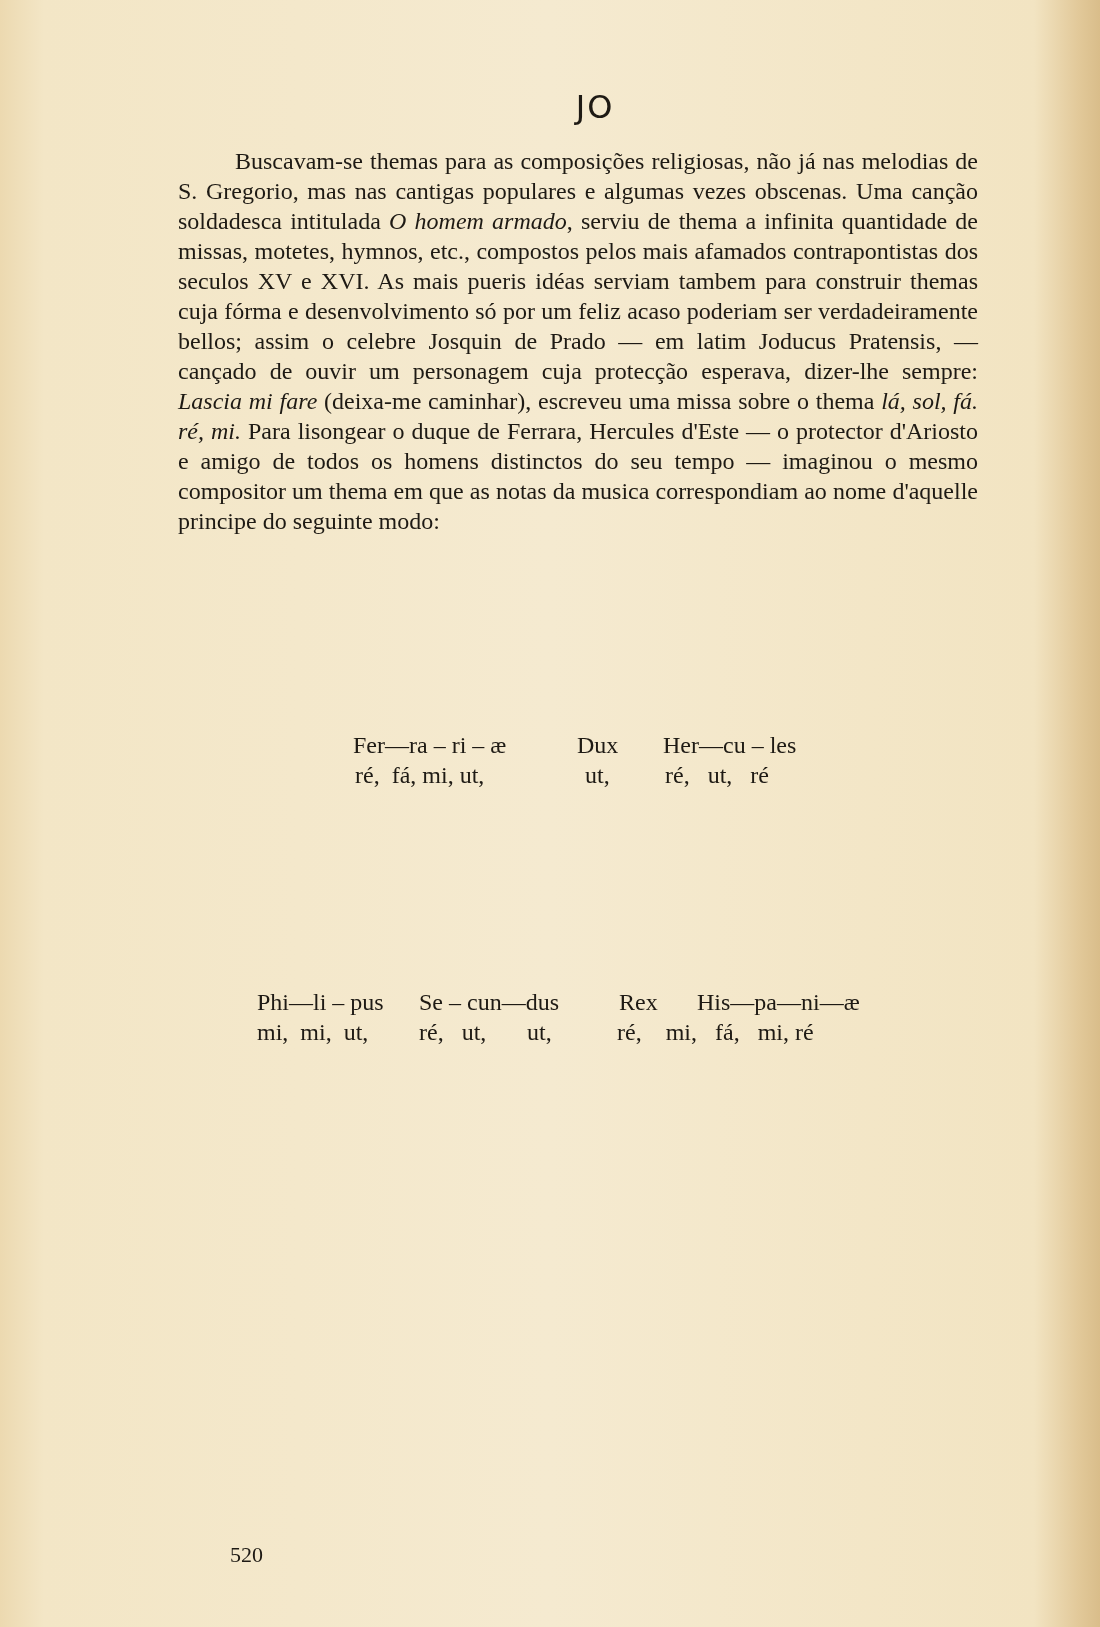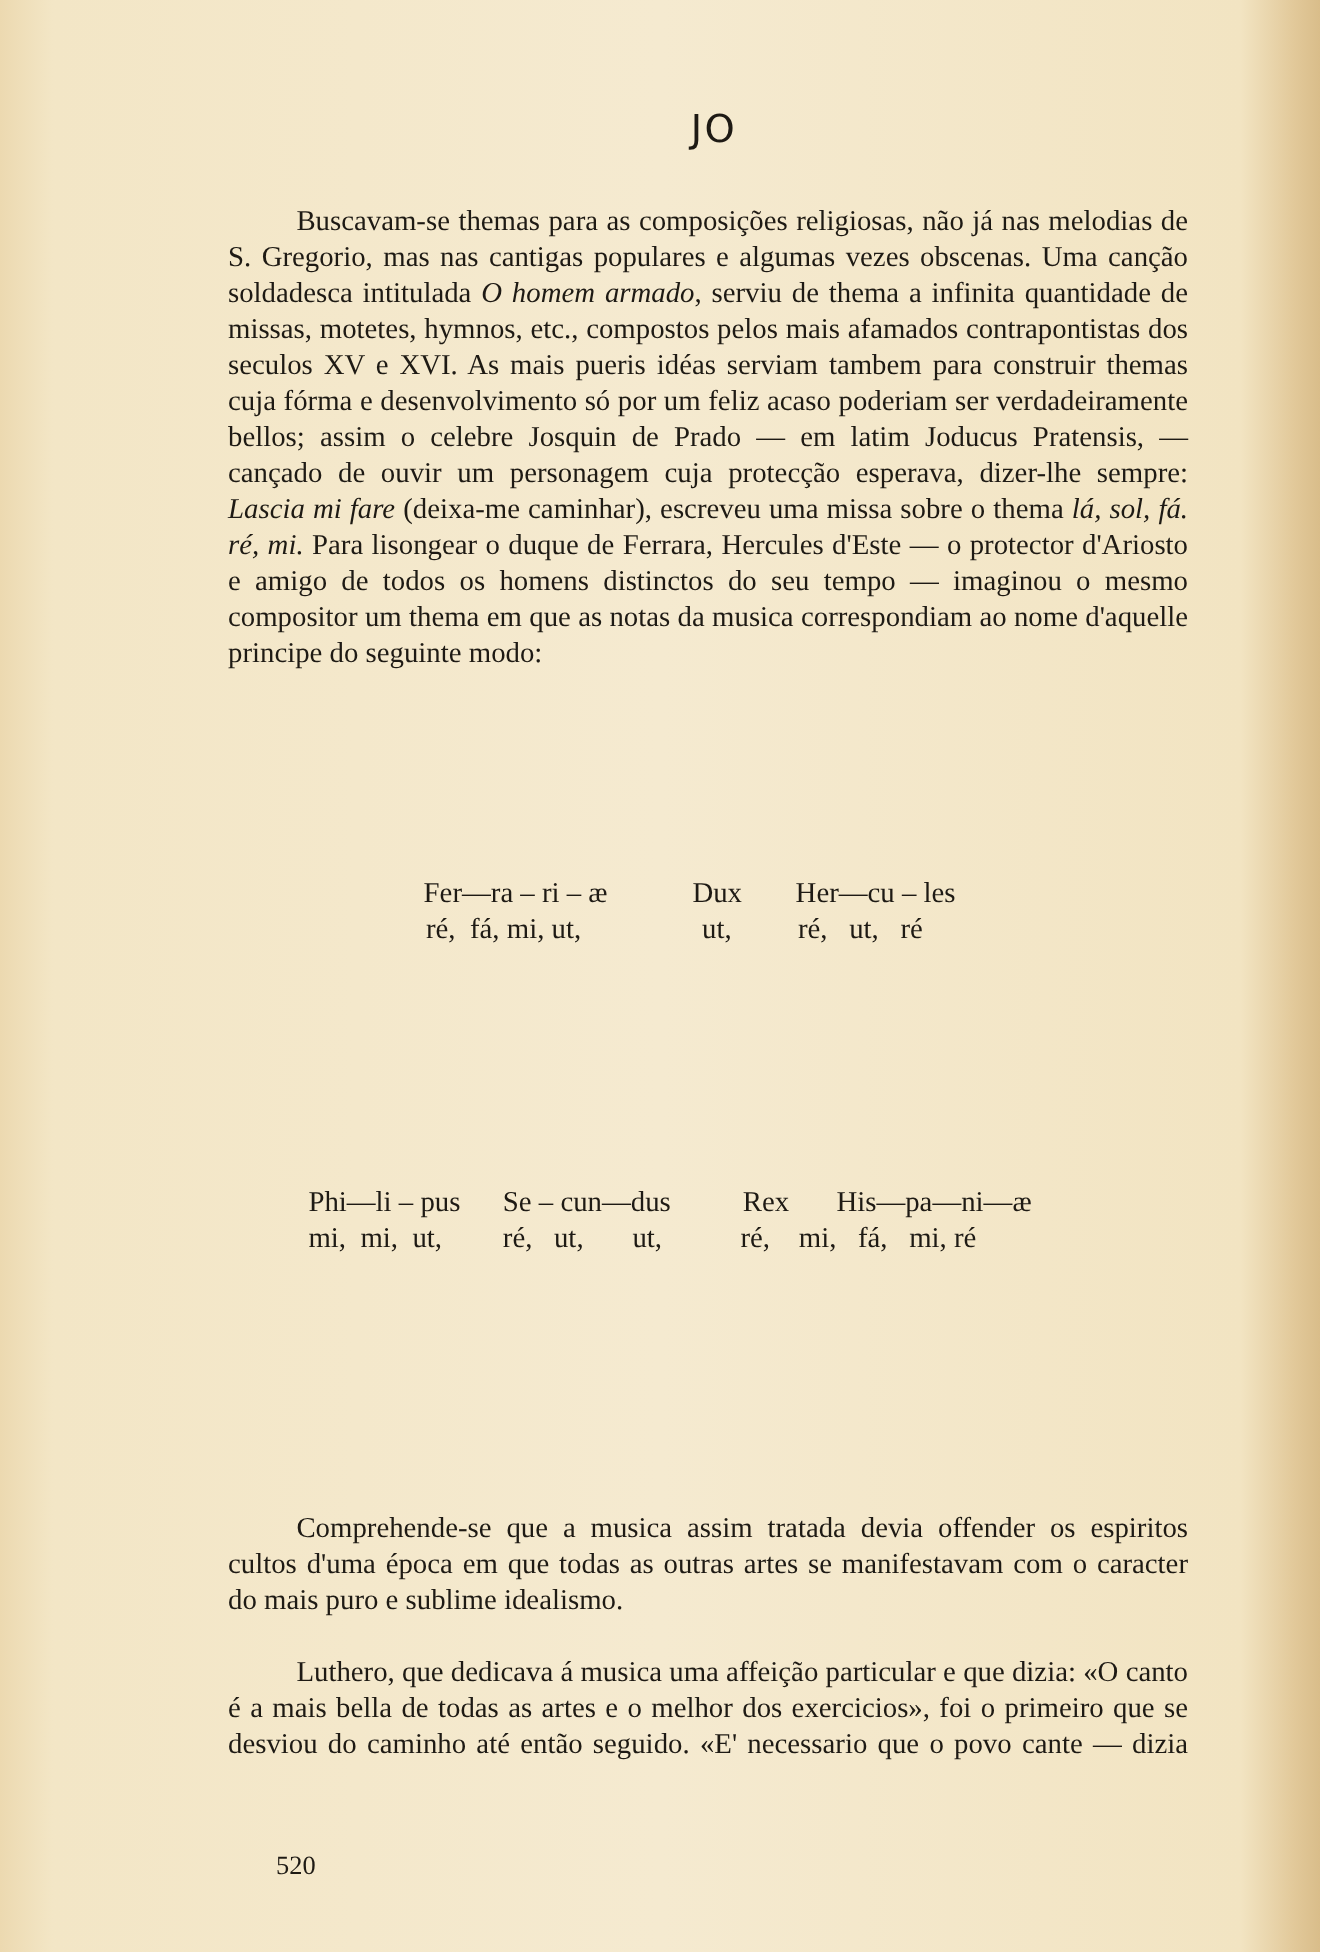--- a/index.html
+++ b/index.html
@@ -10,21 +10,21 @@
       font-family: "Liberation Serif", "DejaVu Serif", serif;
       color: #1e1a14;
       position: relative;
     }
     .page { position: absolute; left: 0; top: 0; width: 1100px; height: 1166px; }
     .header {
       position: absolute; top: 88px; left: 0; width: 1190px; text-align: center;
       font-family: "DejaVu Sans", sans-serif; font-size: 32px; letter-spacing: 2px;
       font-weight: 400;
     }
-    .block { position: absolute; left: 190px; width: 800px; font-size: 24px; line-height: 30px; margin-top: 24px; }
+    .block { position: absolute; left: 178px; width: 800px; font-size: 24px; line-height: 30px; }
     .block p { margin: 0; text-align: justify; text-align-last: left; }
     .block p.indent { text-indent: 57px; }
     .last-justify { text-align-last: justify !important; }
     i { font-style: italic; }
     .theme { position: absolute; font-size: 24px; line-height: 30px; }
     .theme .row { display: flex; white-space: pre; }
     .theme .row span { display: inline-block; }
     .theme .notes { }
     .pagenum { position: absolute; left: 230px; top: 1542px; font-size: 22px; }
   </style>
@@ -64,22 +64,16 @@
     </div>
     <div class="row notes">
       <span style="width:162px">mi,  mi,  ut,</span>
       <span style="width:108px">ré,   ut,</span>
       <span style="width:90px">ut,</span>
       <span>ré,    mi,   fá,   mi, ré</span>
     </div>
   </div>
 
 
-  <div class="block" style="top:1235px;">
-    <p class="indent">Comprehende-se que a musica assim tratada devia offender os espiritos cultos d'uma época em que todas as outras artes se manifestavam com o caracter do mais puro e sublime idealismo.</p>
-  </div>
 
-  <div class="block" style="top:1355px;">
-    <p class="indent last-justify">Luthero, que dedicava á musica uma affeição particular e que dizia: «O canto é a mais bella de todas as artes e o melhor dos exercicios», foi o primeiro que se desviou do caminho até então seguido. «E' necessario que o povo cante — dizia</p>
-  </div>
 
   <div class="pagenum">520</div>
 </div>
 
 </body></html>

